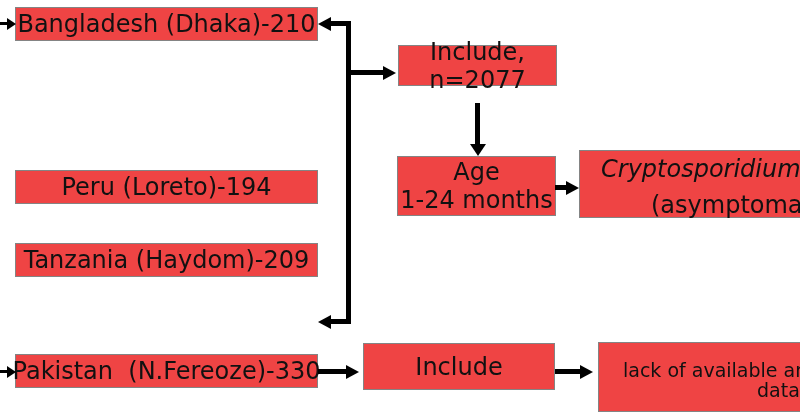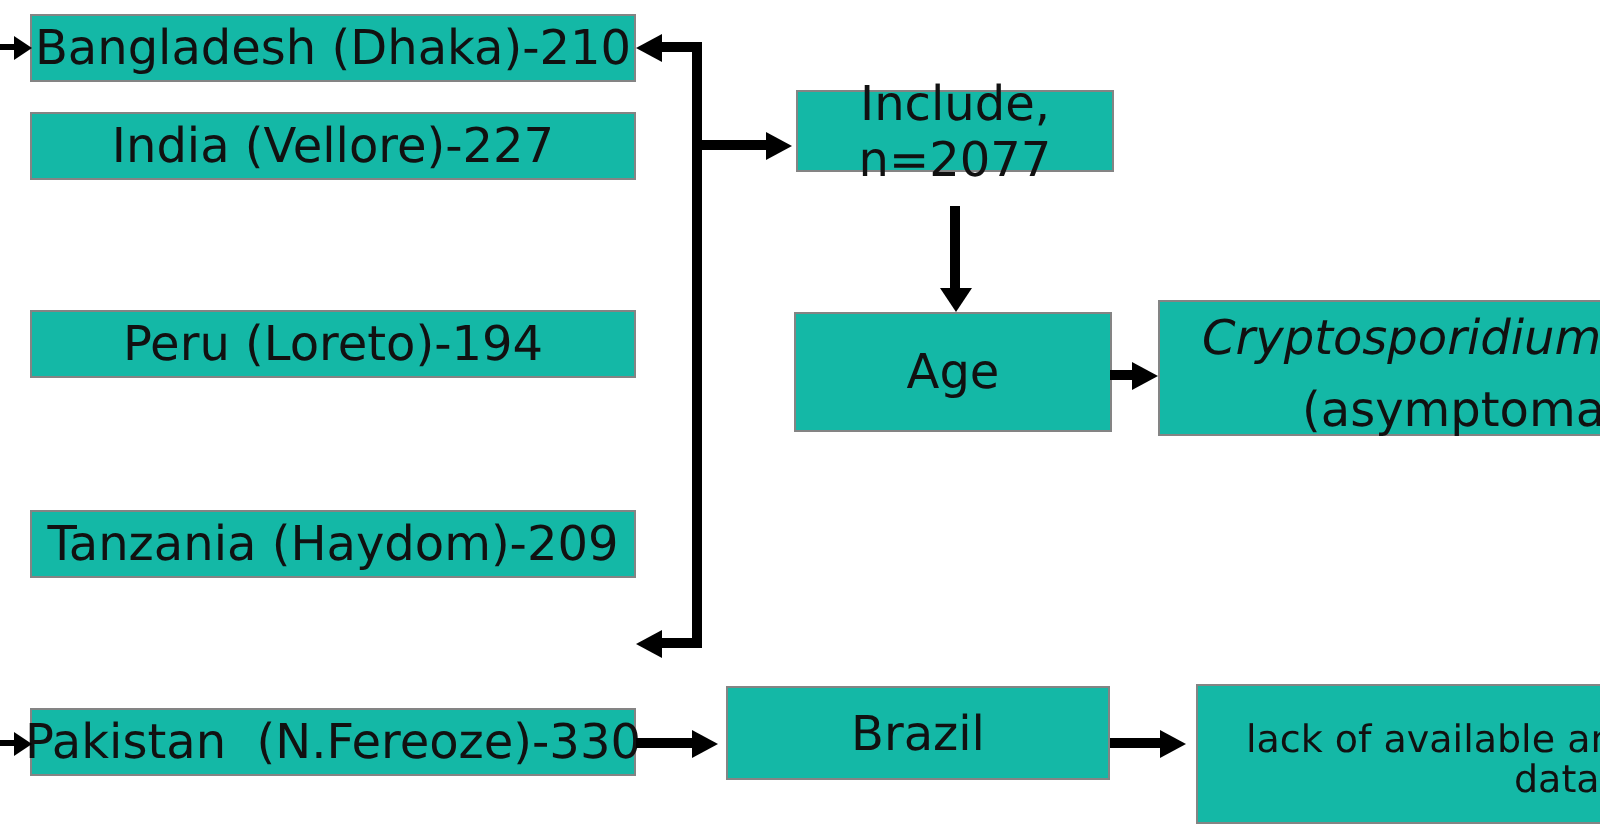--- a/index.html
+++ b/index.html
@@ -6,21 +6,21 @@
   body {
     width: 800px; height: 419px;
     position: relative; overflow: hidden;
     background: #ffffff;
     font-family: "DejaVu Sans", sans-serif;
     color: #111111;
   }
   .diagram { position: absolute; inset: 0; }
   .box {
     position: absolute;
-    background: #14b8a6;
+    background: #ef4444;
     border: 1.5px solid #848484;
     box-sizing: border-box;
     display: flex;
     flex-direction: column;
     align-items: center;
     justify-content: center;
     text-align: center;
     font-size: 24px;
     line-height: 28px;
   }
@@ -38,27 +38,24 @@
   .italic { font-style: italic; }
 </style>
 </head>
 <body>
 
 <div class="diagram">
 
   <div class="box site" style="top:7px">
       <span>Bangladesh (Dhaka)-210</span>
     </div>
-  <div class="box site" style="top:56px">
-      <span>India (Vellore)-227</span>
-    </div>
-  <div class="box site" style="top:155px">
+  <div class="box site" style="top:170px">
       <span>Peru (Loreto)-194</span>
     </div>
-  <div class="box site" style="top:255px">
+  <div class="box site" style="top:243px">
       <span>Tanzania (Haydom)-209</span>
     </div>
   <div class="box site" style="top:354px">
       <span>Pakistan  (N.Fereoze)-330</span>
     </div>
 
   <div class="hbar" style="left:0; top:22px; width:8px; height:3px"></div>
   <div class="tri tri-right-sm" style="left:7px; top:17.5px"></div>
   <div class="hbar" style="left:0; top:370px; width:8px; height:3px"></div>
   <div class="tri tri-right-sm" style="left:7px; top:365.5px"></div>
@@ -75,35 +72,36 @@
   <div class="box" style="left:398px; top:45px; width:159px; height:41px">
     <span>Include,</span>
     <span>n=2077</span>
   </div>
 
   <div class="vbar" style="left:475px; top:103px; width:5px; height:42px"></div>
   <div class="tri tri-down-lg" style="left:469.5px; top:144px"></div>
 
   <div class="box" style="left:397px; top:156px; width:159px; height:60px">
     <span>Age</span>
+    <span>1-24 months</span>
   </div>
 
   <div class="hbar" style="left:555px; top:185px; width:13px; height:5px"></div>
   <div class="tri tri-right-lg" style="left:566px; top:180.5px"></div>
 
   <div class="box freebox" style="left:579px; top:150px; width:285px; height:68px">
     <span class="absline" style="left:21px; top:4px"><i class="italic">Cryptosporidium</i></span>
     <span class="absline" style="left:71px; top:40px">(asymptomati</span>
   </div>
 
   <div class="hbar" style="left:318px; top:369px; width:29px; height:5px"></div>
   <div class="tri tri-right-lg" style="left:346px; top:364.5px"></div>
 
   <div class="box" style="left:363px; top:343px; width:192px; height:47px">
-    <span>Brazil</span>
+    <span>Include</span>
   </div>
 
   <div class="hbar" style="left:555px; top:369px; width:26px; height:5px"></div>
   <div class="tri tri-right-lg" style="left:580px; top:364.5px"></div>
 
   <div class="box freebox small-text" style="left:598px; top:342px; width:265px; height:70px">
     <span class="absline" style="left:24px; top:16px">lack of available an</span>
     <span class="absline" style="left:158px; top:36px">data</span>
   </div>
 

